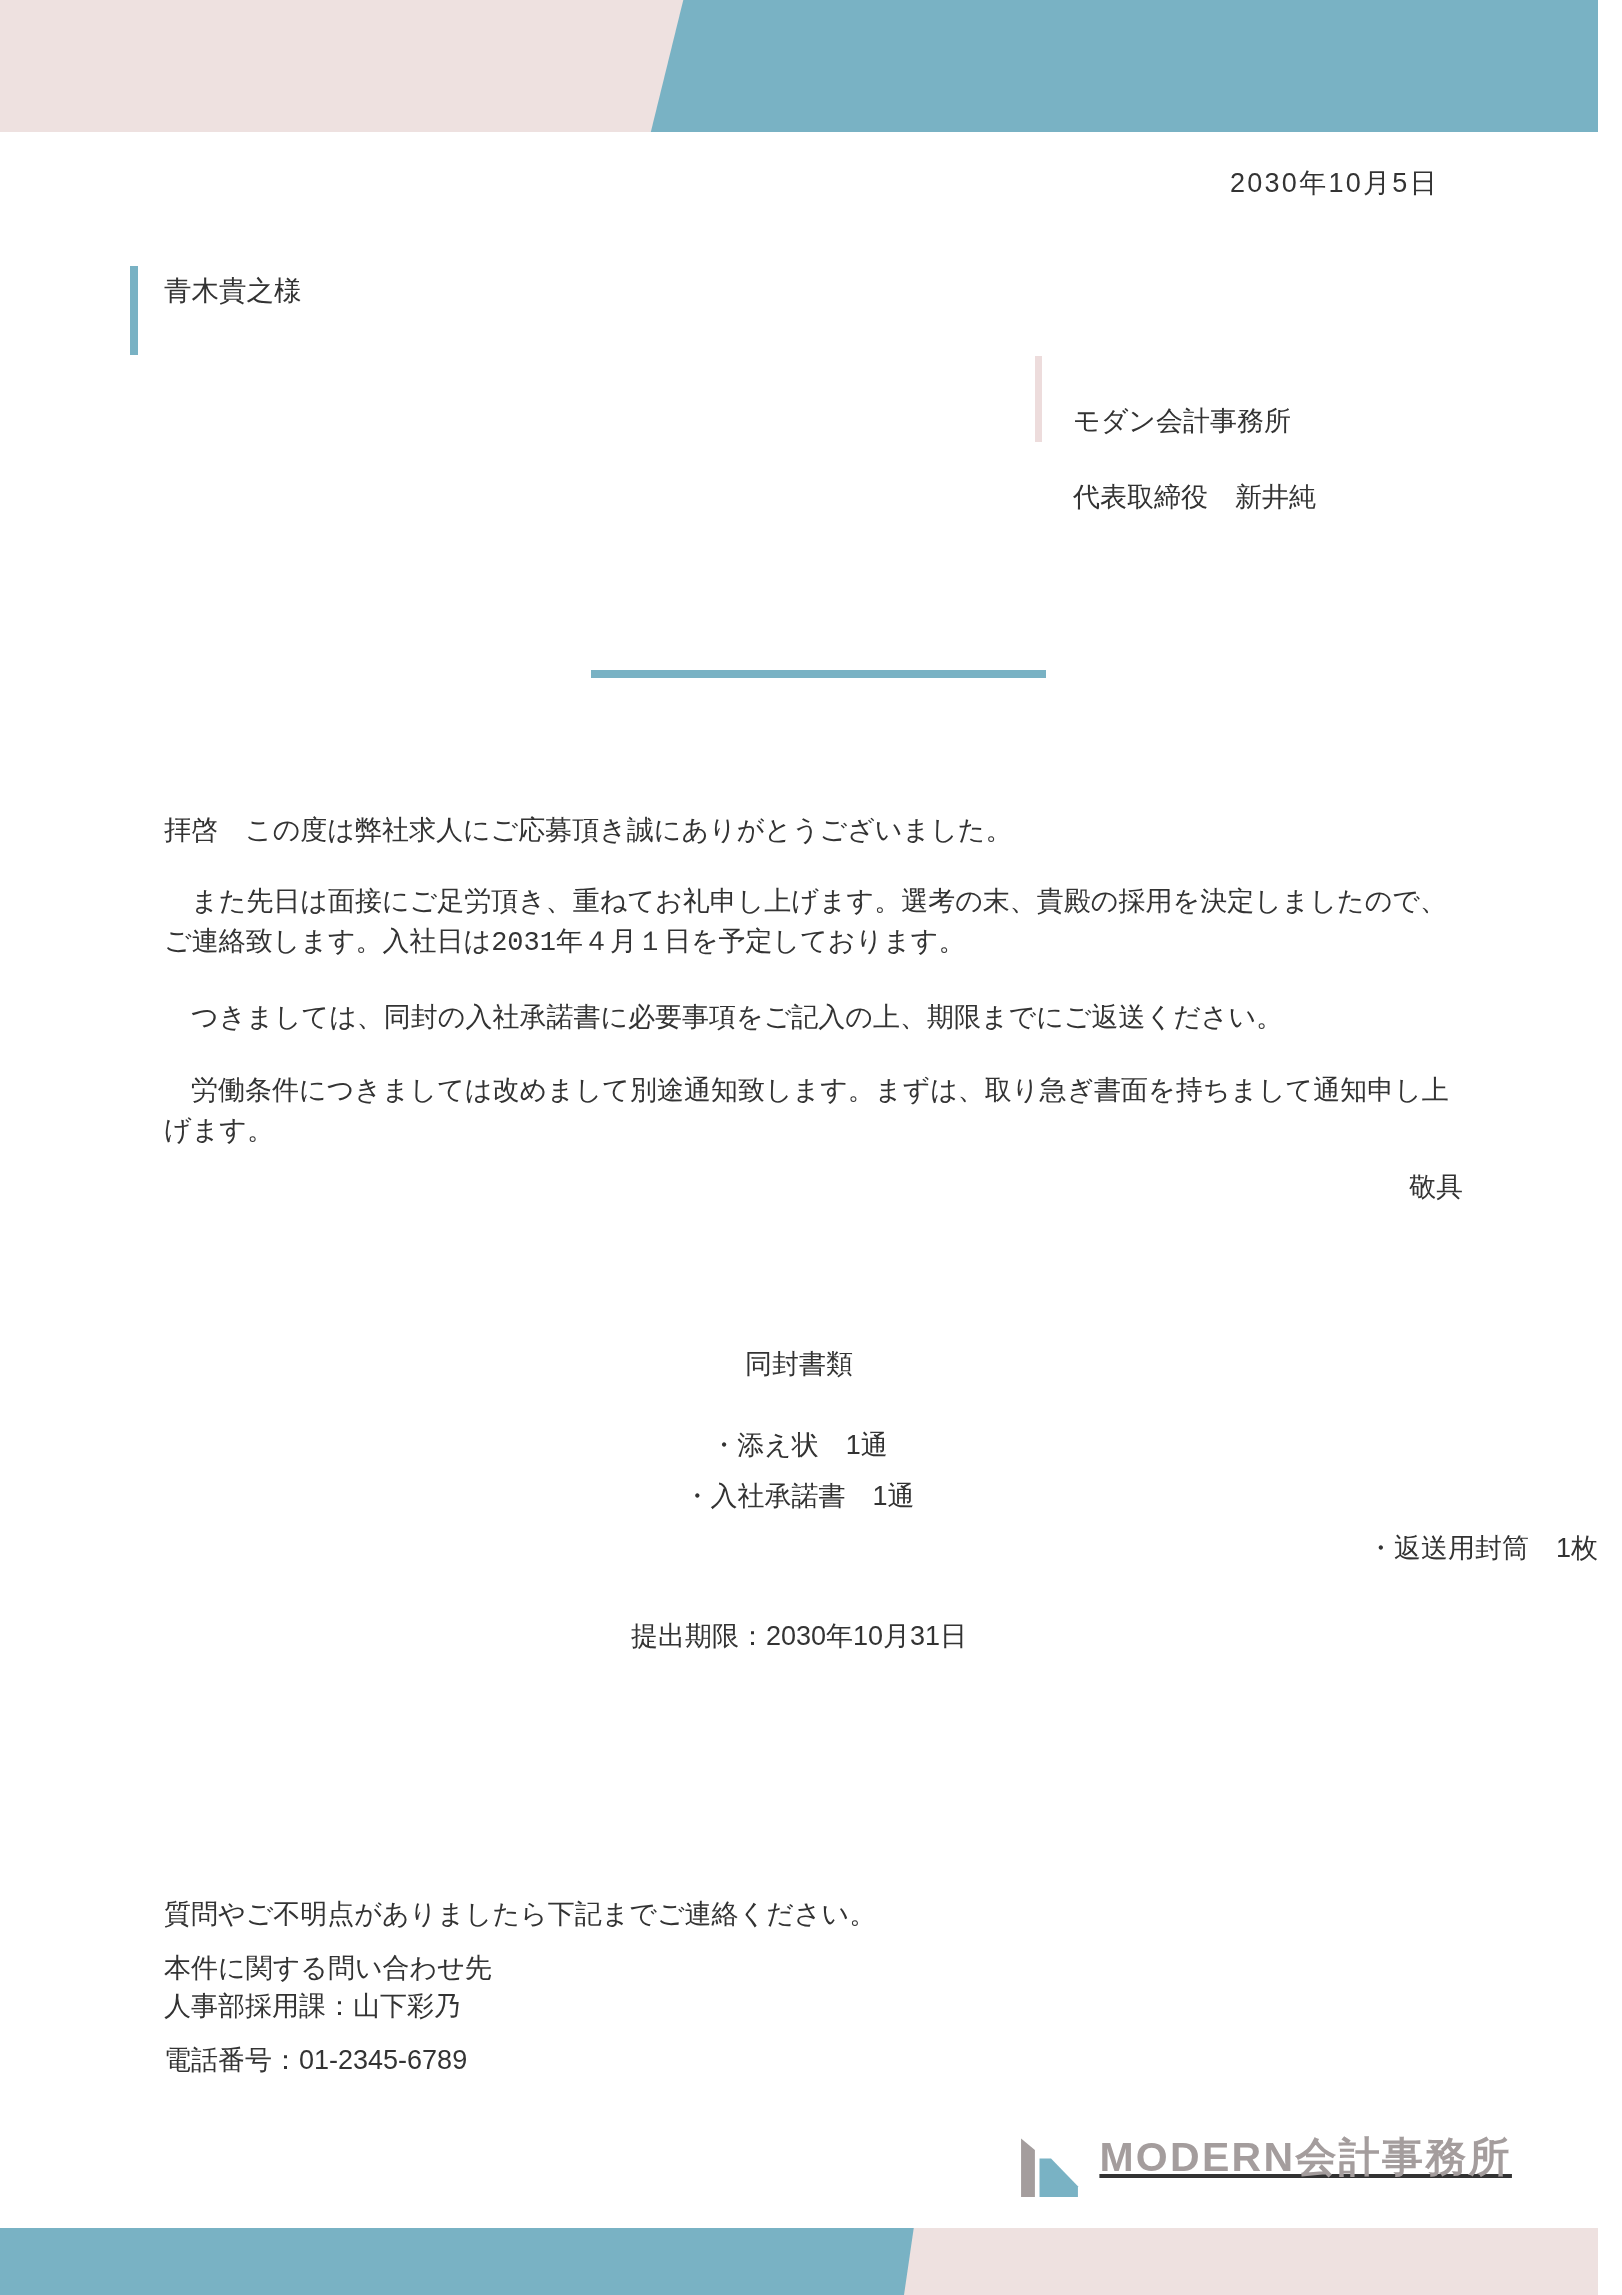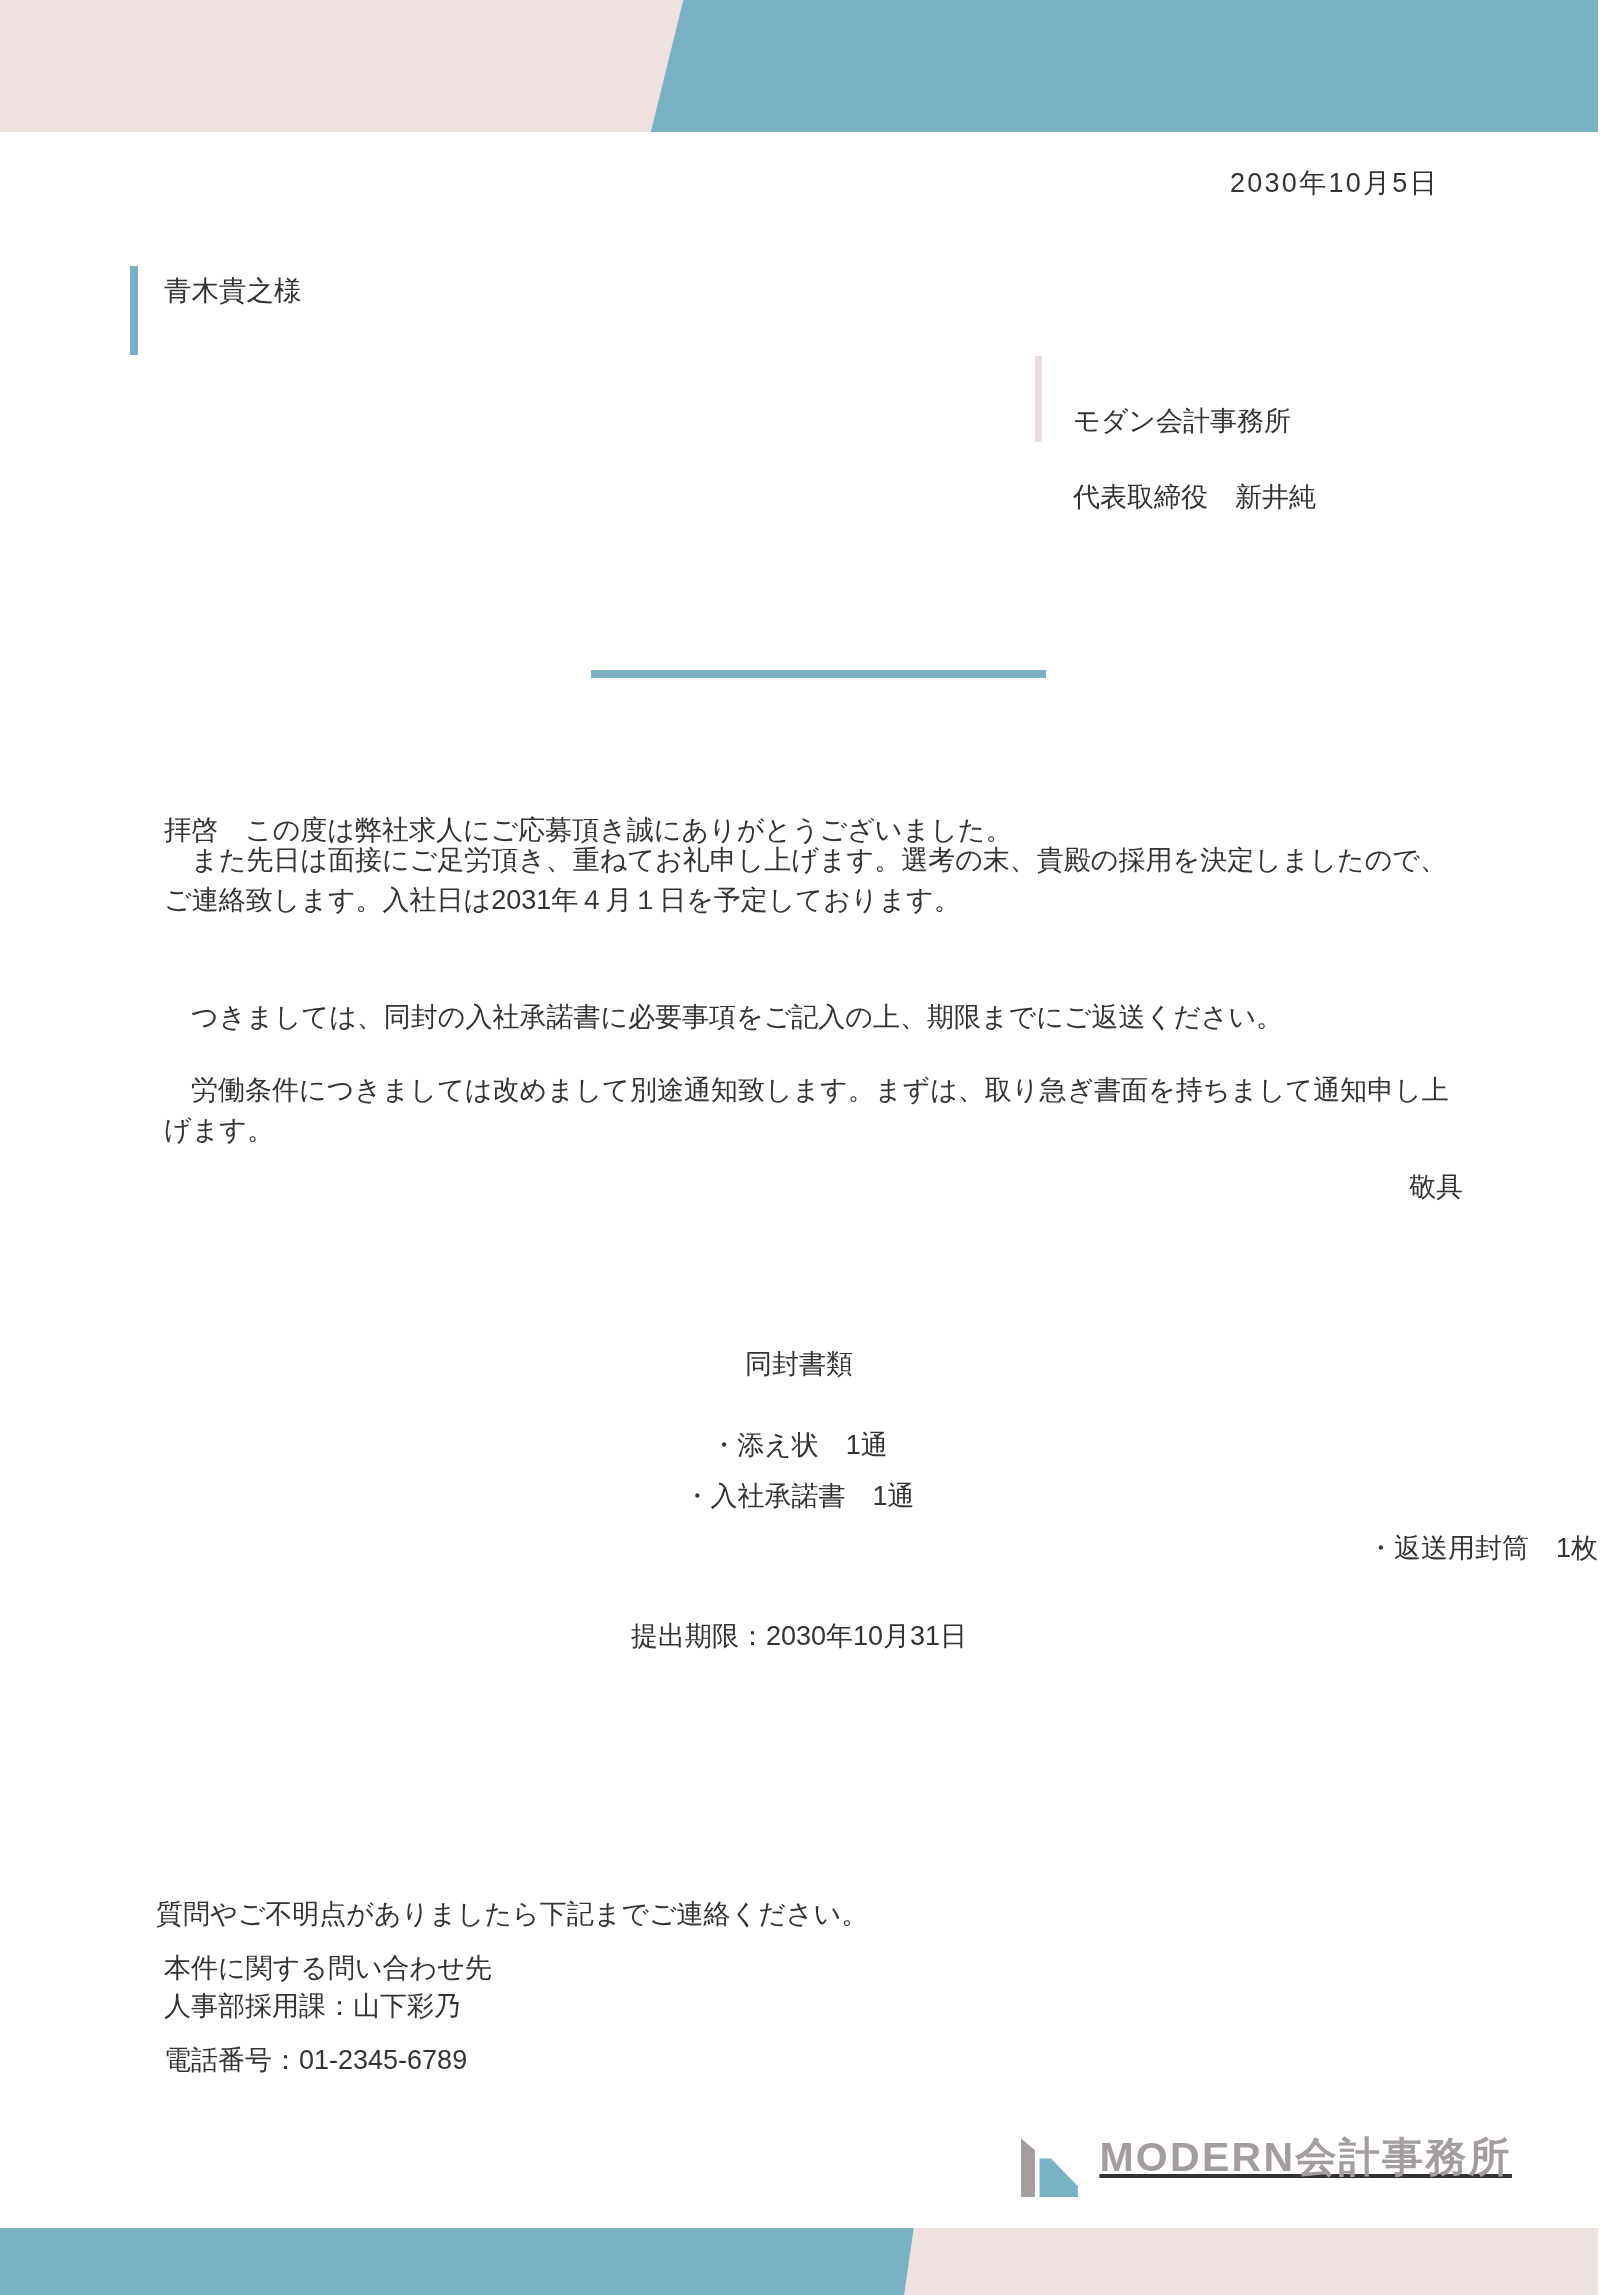--- a/index.html
+++ b/index.html
@@ -34,31 +34,31 @@
   .sender-bar{position:absolute;left:1035px;top:356px;width:6.9px;height:86px;background:var(--pink-bar,#eddcdc);}
   .sender{left:1073px;top:364px;line-height:38px;}
   .doc-title{
     position:absolute;left:0;top:597px;width:100%;
     margin:0;text-align:center;
     font-size:43px;font-weight:500;letter-spacing:2.3px;color:var(--ink,#333333);
   }
   .title-underline{position:absolute;left:591px;top:670px;width:455px;height:8.4px;background:var(--teal,#79b2c4);}
   .body-par{left:164px;width:1317px;}
   .p1{top:810px;}
-  .p2{top:840px;}
+  .p2{top:883px;font-family:Liberation Mono, monospace;}
   .p3{top:997px;}
   .p4{top:1070px;}
   .closing{top:1167px;right:135px;}
   .centered{left:0;width:100%;text-align:center;}
   .enc-heading{top:1344px;}
   .enc-item-1{top:1425px;}
   .enc-item-2{top:1476px;}
   .enc-item-3{top:1528px;text-align:right;}
   .enc-deadline{top:1616px;}
-  .contact-note{left:156px;top:1894px;}
+  .contact-note{left:164px;top:1894px;}
   .contact-heading{left:164px;top:1948px;}
   .contact-person{left:164px;top:1986px;font-family:Liberation Serif, serif;}
   .contact-phone{left:164px;top:2040px;}
   .contact-email{left:164px;top:2080px;}
   
   .logo{position:absolute;left:1018px;top:2137px;height:64px;display:flex;align-items:flex-start;text-decoration:underline;}
   .logo svg{display:block;width:63px;height:63px;}
   .logo-text{
     display:block;
     font-size:41px;font-weight:700;letter-spacing:2.3px;line-height:1;

